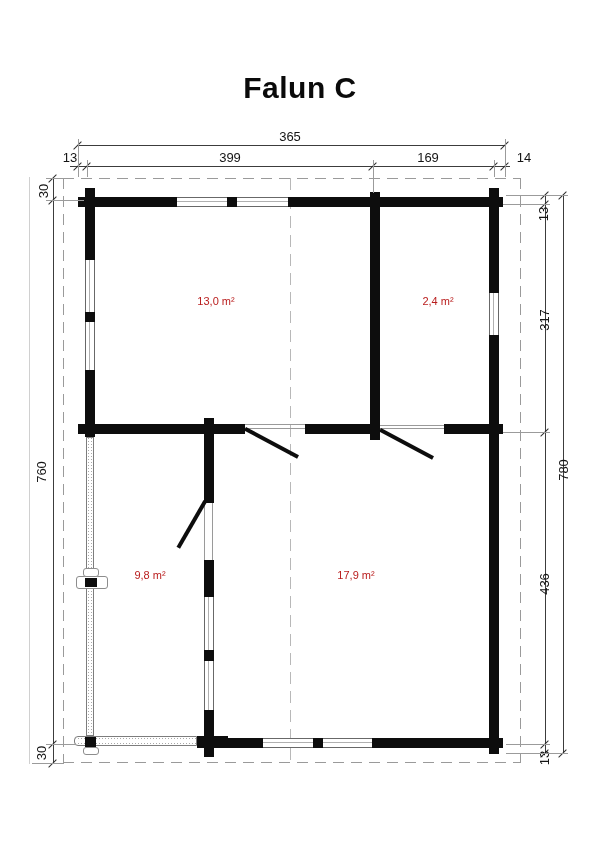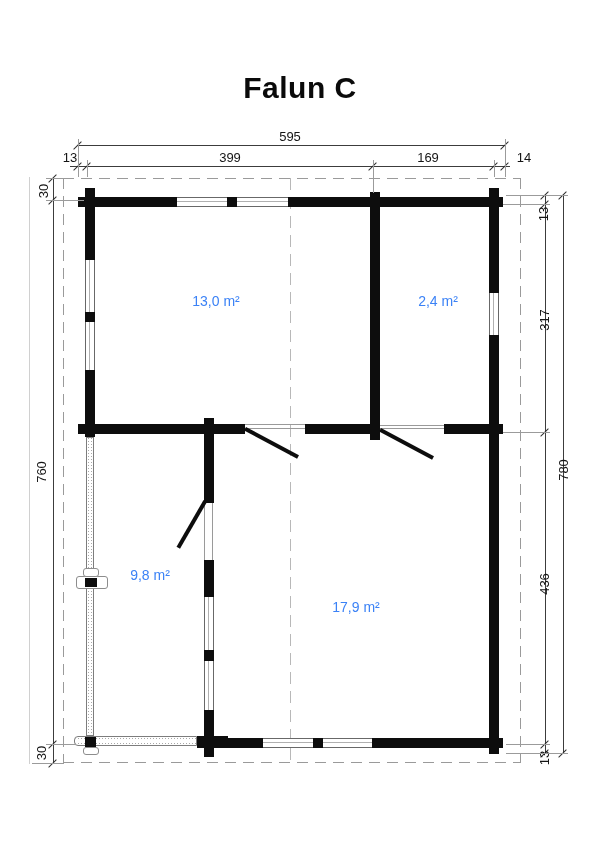--- a/index.html
+++ b/index.html
@@ -36,21 +36,21 @@
   .cap{position:absolute;border:1px solid #8d8d8d;background:#fff;border-radius:3px;box-sizing:border-box;}
   
   .dim-line-h{position:absolute;height:1px;background:#3c3c3c;}
   .dim-line-v{position:absolute;width:1px;background:#3c3c3c;}
   .tick{position:absolute;width:11px;height:1px;background:#2e2e2e;transform:rotate(-45deg);}
   .ext-h{position:absolute;height:1px;background:#9b9b9b;}
   .ext-v{position:absolute;width:1px;background:#9b9b9b;}
   .dim{position:absolute;font-size:13px;line-height:14px;color:#141414;white-space:nowrap;
        transform:translate(-50%,-50%);}
   .rot{transform:translate(-50%,-50%) rotate(-90deg);}
-  .room-label{position:absolute;font-size:14px;color:#3b82f6;white-space:nowrap;
+  .room-label{position:absolute;font-size:11px;color:#b91c1c;white-space:nowrap;
        transform:translate(-50%,-50%);}
   .title{position:absolute;left:0;right:0;top:71px;text-align:center;
        font-size:30px;font-weight:700;letter-spacing:0.5px;color:#0a0a0a;}
 </style>
 </head>
 <body>
 
 <div id="page">
 
   <div class="title">Falun C</div>
@@ -118,26 +118,26 @@
   <div class="post" style="left:85px;top:737px;width:11px;height:10px;"></div>
   <div class="cap" style="left:83px;top:747px;width:16px;height:8px;"></div>
 
   <div class="cap" style="left:76px;top:576px;width:32px;height:13px;"></div>
   <div class="cap" style="left:83px;top:568px;width:16px;height:9px;"></div>
   <div class="post" style="left:85px;top:578px;width:12px;height:9px;"></div>
 
   <div class="room-label" style="left:216px;top:301px;">13,0 m²</div>
   <div class="room-label" style="left:438px;top:301px;">2,4 m²</div>
   <div class="room-label" style="left:150px;top:575px;">9,8 m²</div>
-  <div class="room-label" style="left:356px;top:575px;margin-top:32px;">17,9 m²</div>
+  <div class="room-label" style="left:356px;top:575px;">17,9 m²</div>
 
   <div class="dim-line-h" style="left:78px;top:145px;width:427px;"></div>
   <div class="tick" style="left:72px;top:145px;"></div>
   <div class="tick" style="left:499px;top:145px;"></div>
-  <div class="dim" style="left:290px;top:137px;">595</div>
+  <div class="dim" style="left:290px;top:137px;">365</div>
 
   <div class="dim-line-h" style="left:70px;top:166px;width:440px;"></div>
   <div class="tick" style="left:72px;top:166px;"></div>
   <div class="tick" style="left:81px;top:166px;"></div>
   <div class="tick" style="left:367px;top:166px;"></div>
   <div class="tick" style="left:488px;top:166px;"></div>
   <div class="tick" style="left:499px;top:166px;"></div>
   <div class="dim" style="left:70px;top:158px;">13</div>
   <div class="dim" style="left:230px;top:158px;">399</div>
   <div class="dim" style="left:428px;top:158px;">169</div>

